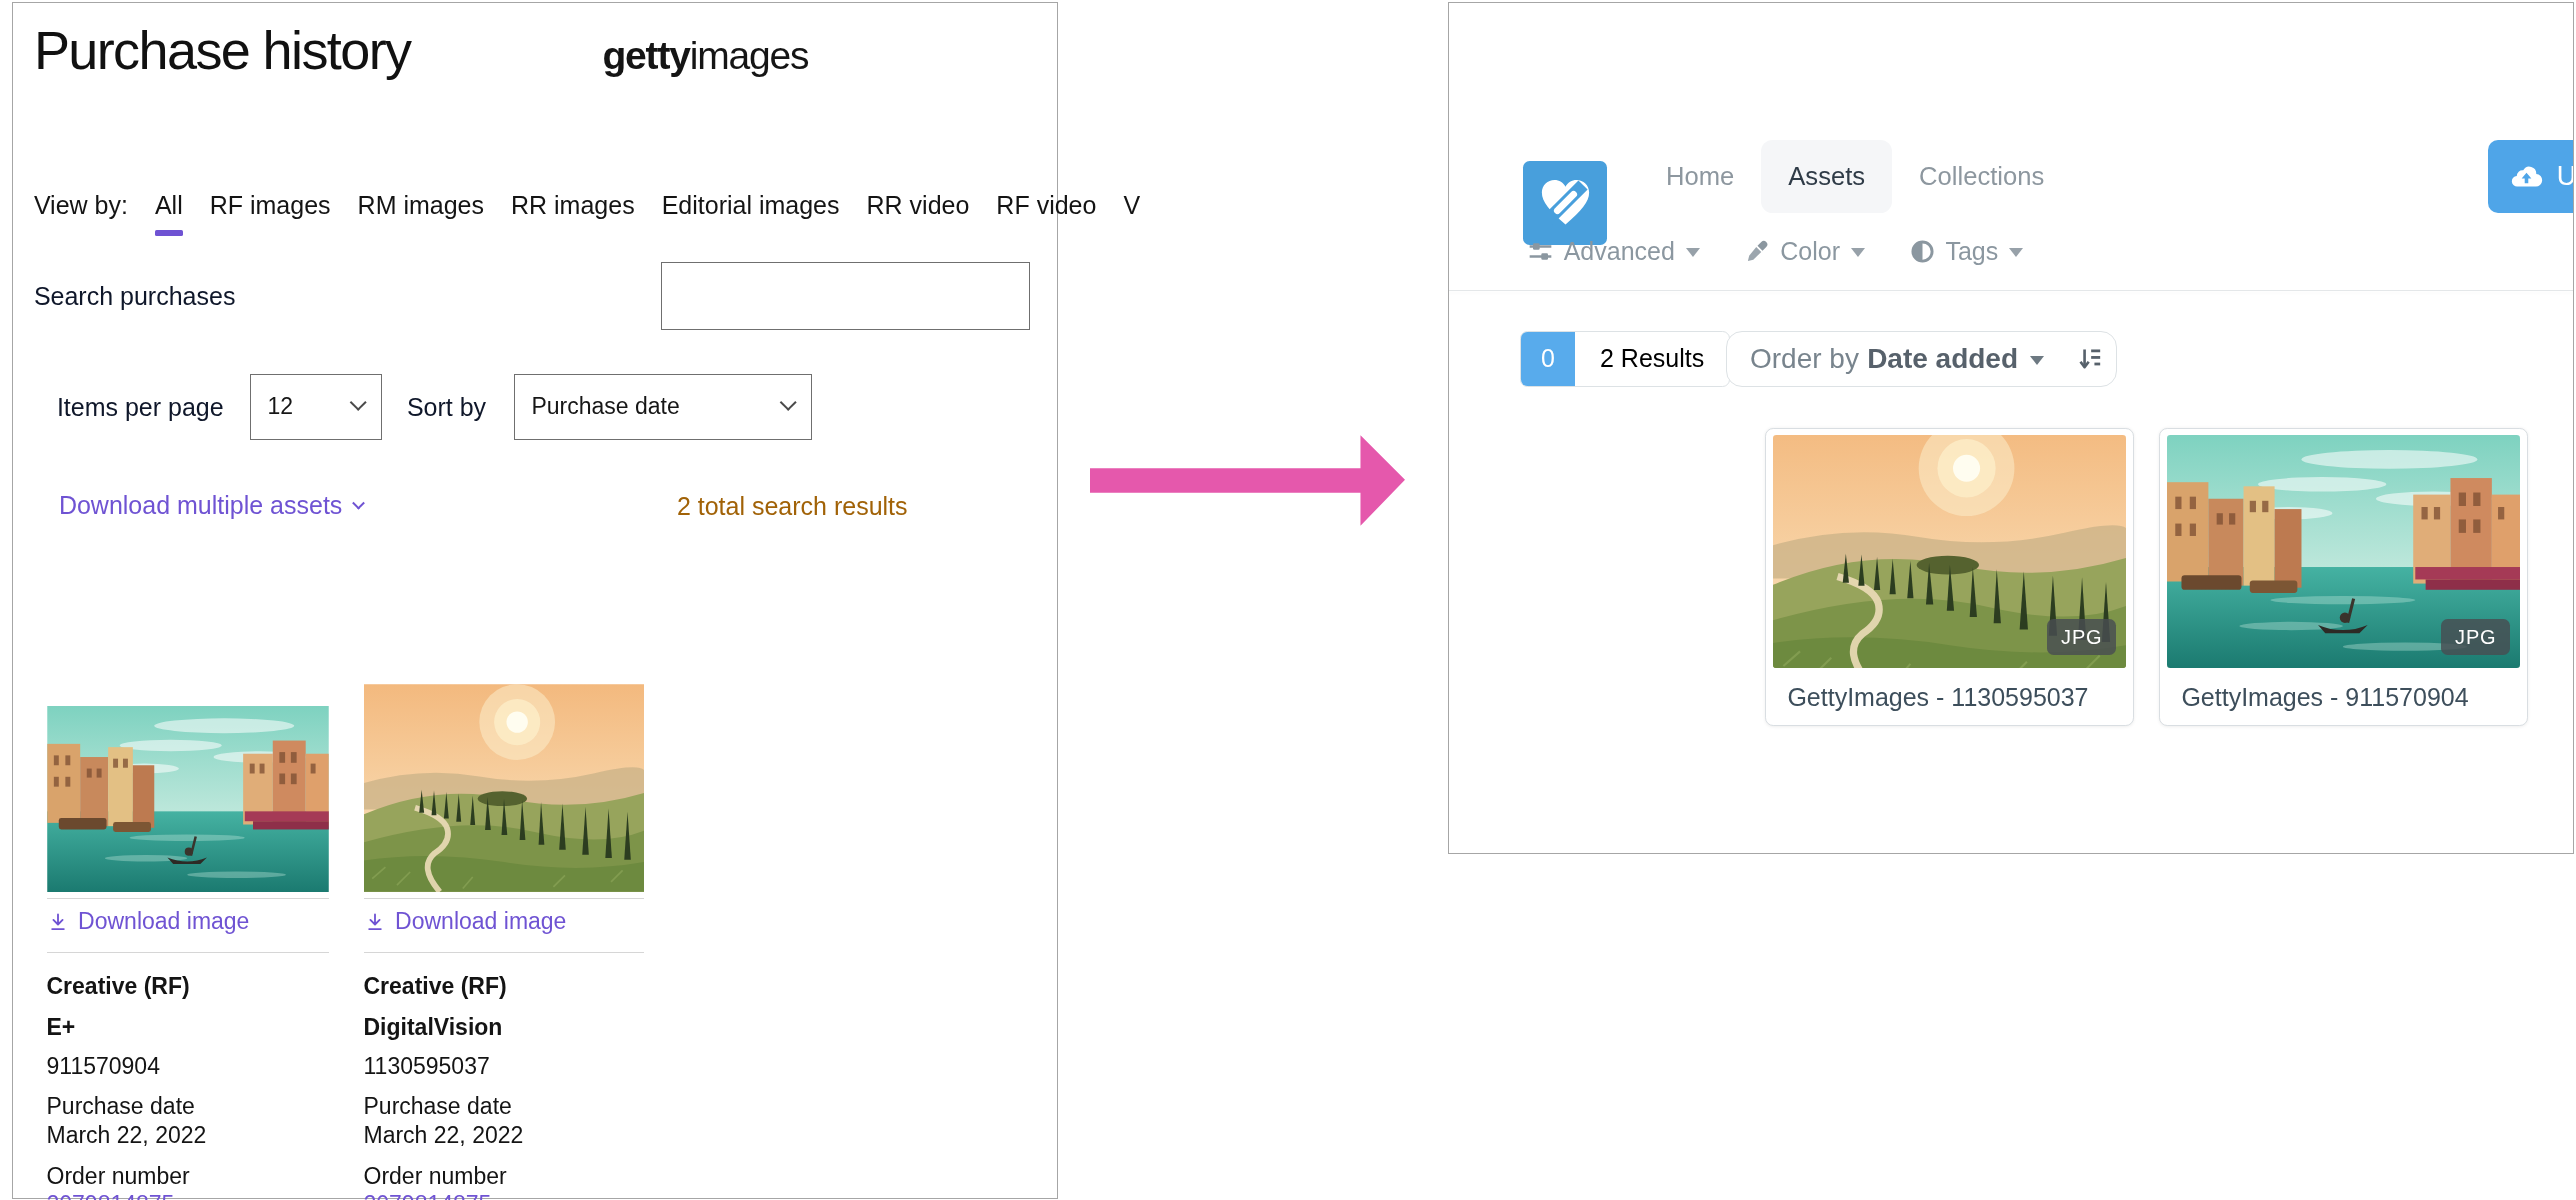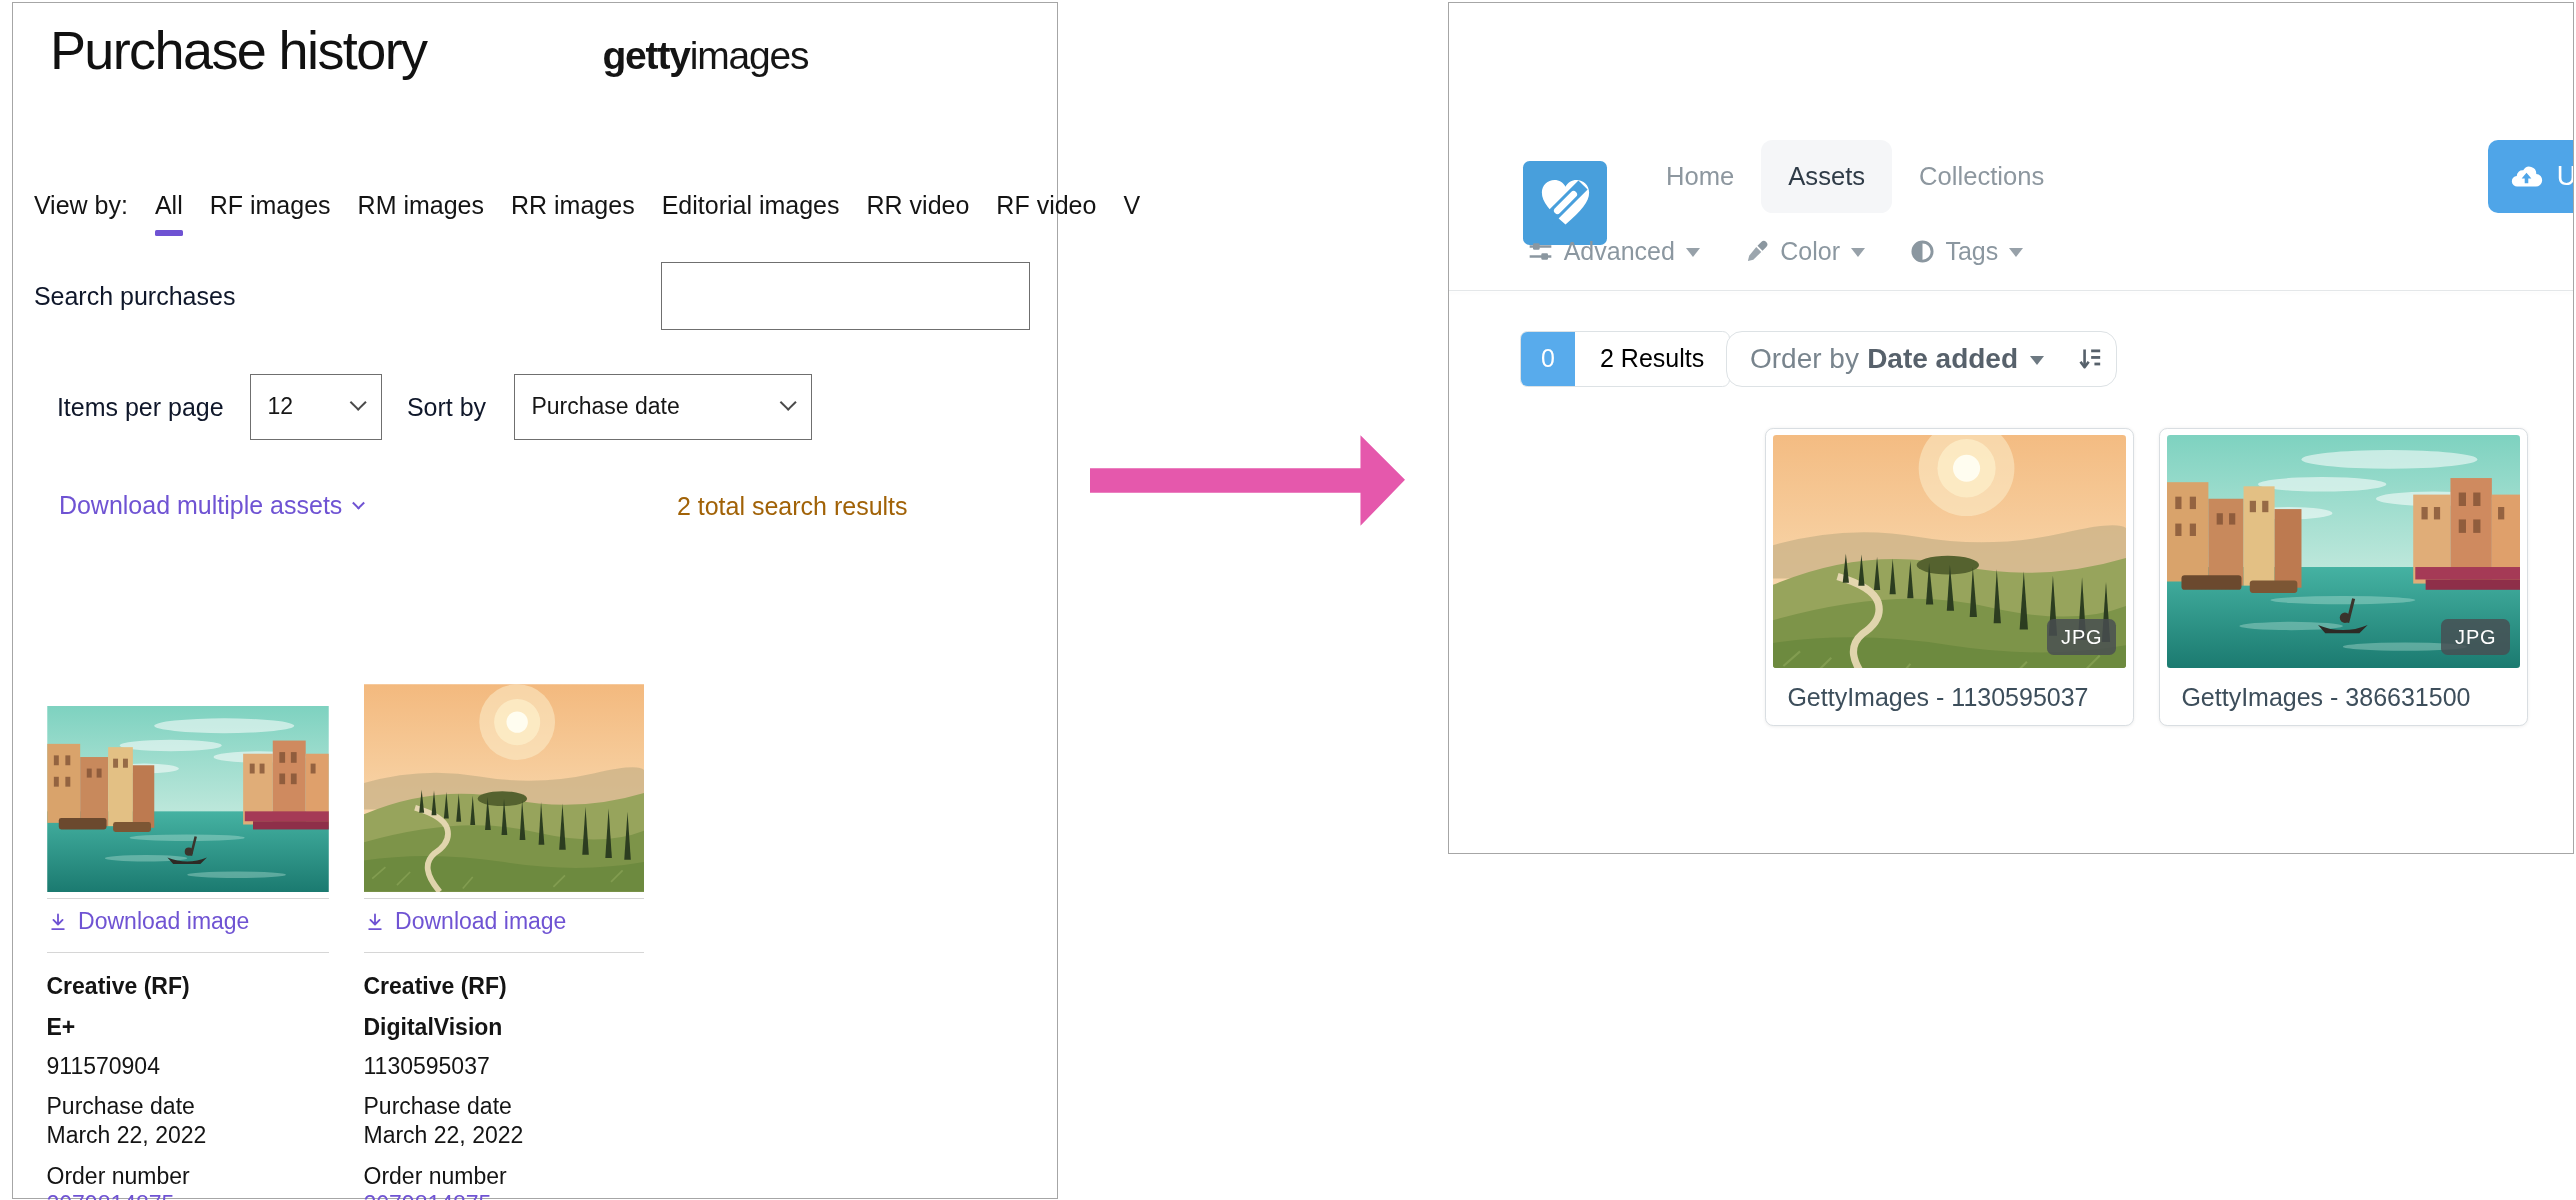--- a/index.html
+++ b/index.html
@@ -10,21 +10,21 @@
     overflow:hidden;
   }
 
   
   .left-panel {
     position:absolute; left:11.5px; top:1.6px; width:1046px; height:1197px;
     background:#fff; border:0.8px solid #a6a6a6;
   }
   .lp-title {
     position:absolute; left:21.4px; top:16.5px;
-    font-size:54px; letter-spacing:-1.6px; color:#111; white-space:nowrap;margin-left:16px;
+    font-size:54px; letter-spacing:-1.6px; color:#111; white-space:nowrap;
   }
   .lp-logo { position:absolute; left:590px; top:31px; font-size:39px; letter-spacing:-1.2px; color:#151515; white-space:nowrap; }
   .lp-logo .lb { font-weight:700; }
 
   .lp-viewby {
     position:absolute; left:21.4px; top:188px; display:flex; gap:27px;
     font-size:25px; color:#141414; white-space:nowrap;
   }
   .vb-item { position:relative; cursor:pointer; }
   .vb-item.active::after {
@@ -440,16 +440,16 @@
     <div class="ac-title">GettyImages - 1130595037</div>
   </div>
 
   <div class="asset-card ac2">
     <div class="ac-img">
       <svg class="cover" viewBox="0 0 342 226" preserveAspectRatio="xMidYMid slice">
           <use href="#venice-art"></use>
         </svg>
       <span class="jpg-badge">JPG</span>
     </div>
-    <div class="ac-title">GettyImages - 386631500</div>
+    <div class="ac-title">GettyImages - 911570904</div>
   </div>
 </div>
 
 
 </body></html>

